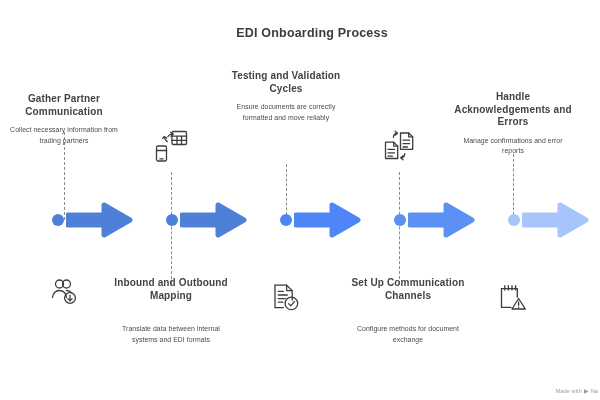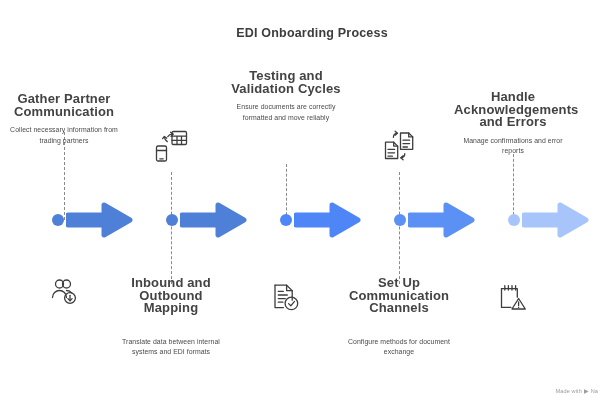--- a/index.html
+++ b/index.html
@@ -81,21 +81,21 @@
     border-left: 1px dashed #8a8a8a;
   }
 
   
   .step-content {
     position: absolute;
     width: 118px;
     text-align: center;
   }
   .step-title {
-    font-size: 13px;
+    font-size: 10px;
     font-weight: bold;
     color: #434343;
     line-height: 12.5px;
     letter-spacing: 0.15px;
     text-align: center;
   }
   .step-desc {
     font-size: 6.9px;
     color: #4a4a4a;
     line-height: 10.5px;
@@ -297,21 +297,21 @@
       <path d="M22 11.2h6.6M22 14.6h6.6M22 18h4.4"></path>
       <path d="M4.5 13.2h8.2l4 3.9v12.4H4.5z"></path>
       <path d="M12.7 13.2v3.9h4"></path>
       <path d="M7 20.4h6.6M7 23.8h6.6M7 27.2h4.4"></path>
       <path d="M12.4 8.3c0-2.3 1.6-4 3.8-4.2"></path>
       <path d="M14.1 2.2l2.3 2-2.3 2"></path>
       <path d="M23.8 24.6c0 2.3-1.6 4-3.8 4.2"></path>
       <path d="M22.1 30.7l-2.3-2 2.3-2"></path>
     </svg>
   </div>
-  <div class="step-content below" style="left:340px; top:277px;">
+  <div class="step-content below" style="left:349px; top:277px;">
     <div class="step-title">Set Up Communication Channels</div>
     <div class="step-desc">Configure methods for document exchange</div>
   </div>
 
   <div class="step-content above" style="left:454px; top:83px;margin-top:8px;">
     <div class="step-title">Handle Acknowledgements and Errors</div>
     <div class="step-desc">Manage confirmations and error reports</div>
   </div>
   <div class="step-icon" style="position:absolute; left:493px; top:278px; width:40px;">
     <svg width="32" height="32" viewBox="0 0 32 32" fill="none" stroke="#3d3d3d" stroke-width="1.3" stroke-linecap="round" stroke-linejoin="round">

